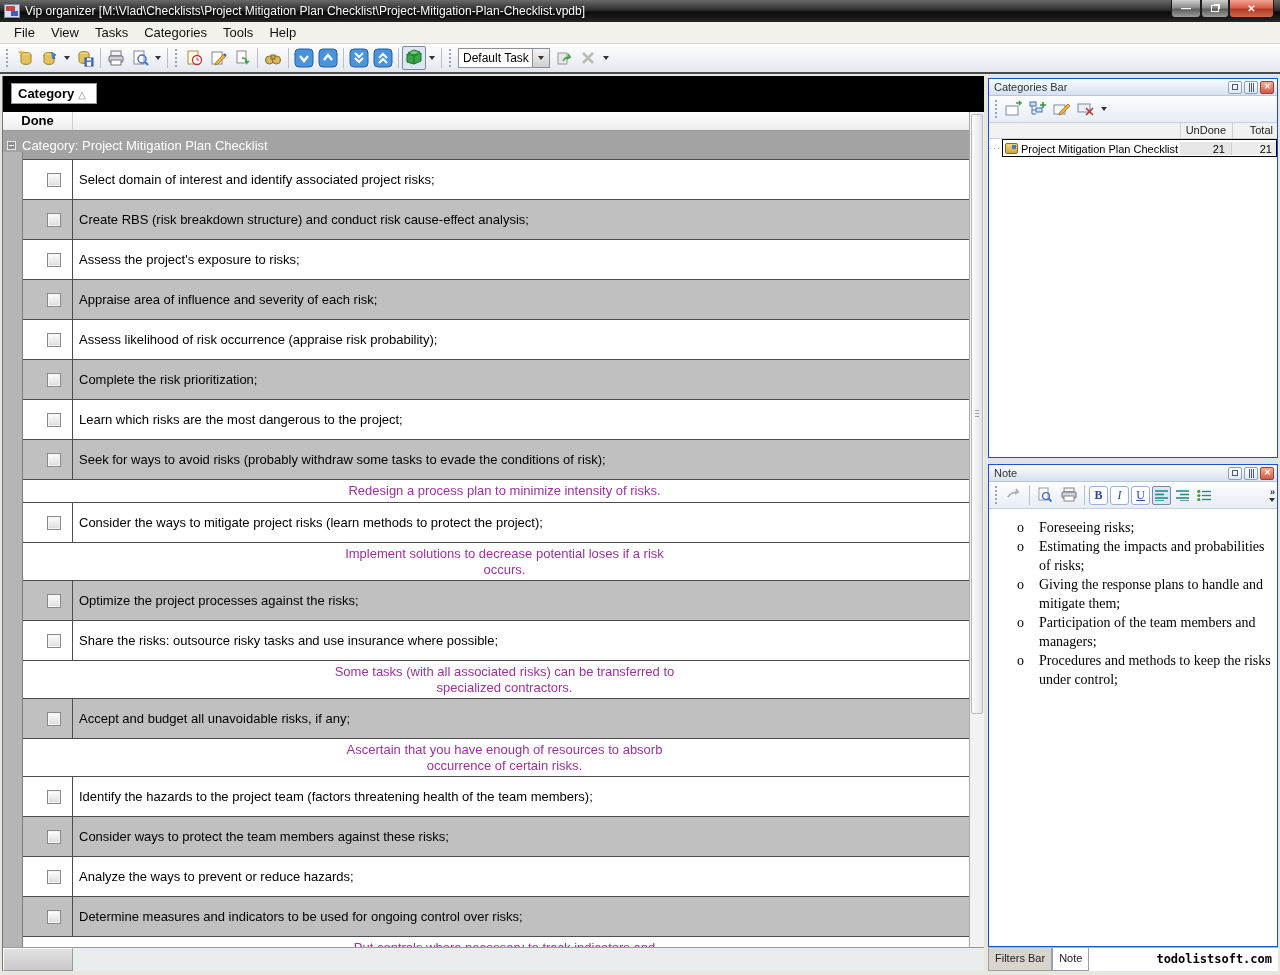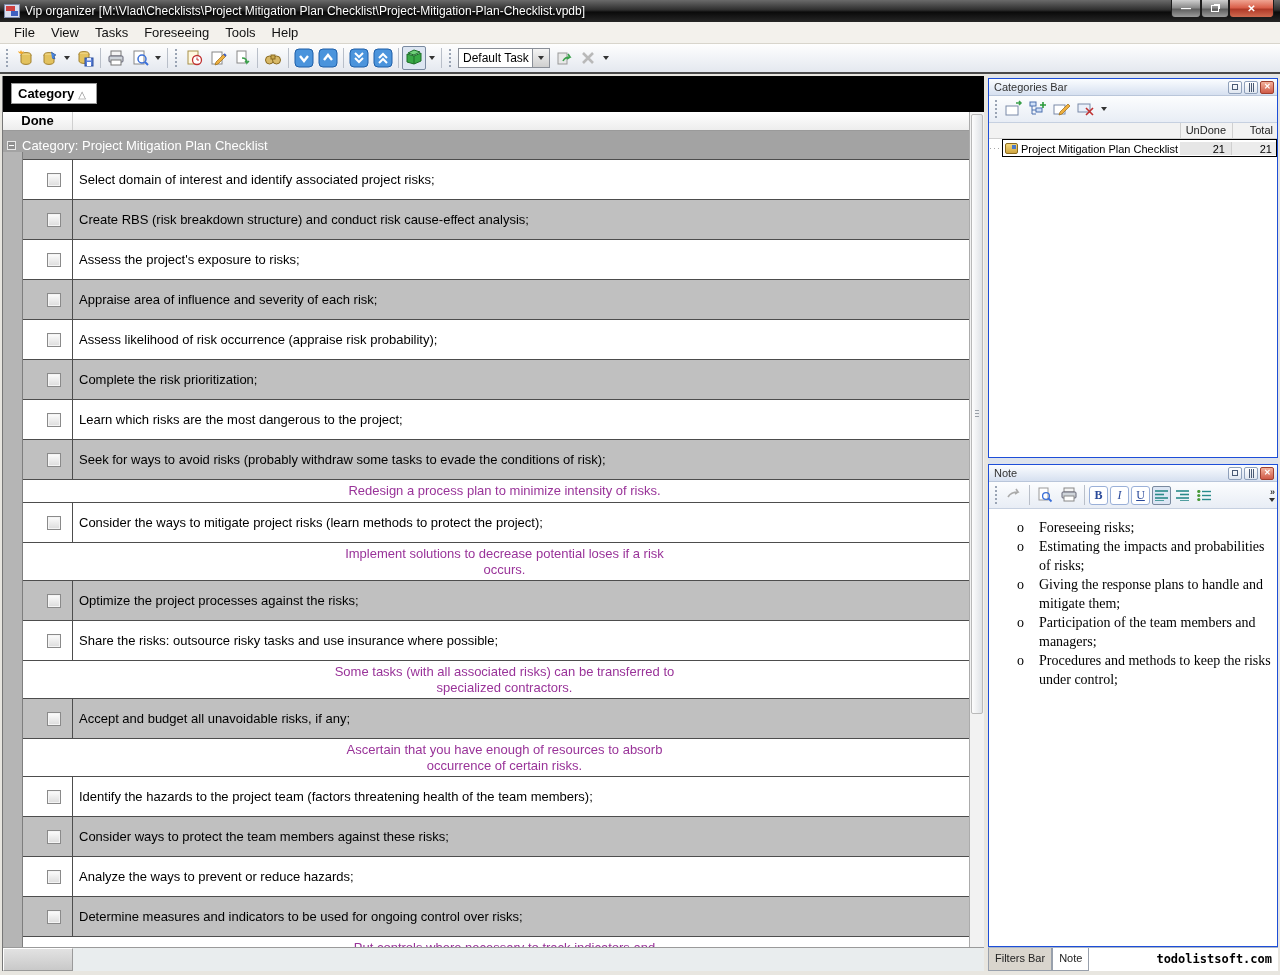--- a/index.html
+++ b/index.html
@@ -146,21 +146,21 @@
           <span class="glyph-restore"></span>
         </div>
       <div class="win-btn close">✕</div>
     </div>
   </div>
 
   <div class="menubar" id="menubar">
       <span class="menu-item">File</span>
       <span class="menu-item">View</span>
       <span class="menu-item">Tasks</span>
-      <span class="menu-item">Foreseeing</span>
+      <span class="menu-item">Categories</span>
       <span class="menu-item">Tools</span>
       <span class="menu-item">Help</span>
     </div>
 
   <div class="toolbar">
     <div class="grip"></div>
     <div class="tbtn">
       <svg width="18" height="18">
           <ellipse cx="10" cy="6" rx="5" ry="2.4" fill="#eed27c" stroke="#a2812e"></ellipse>
           <path d="M5 6v7c0 1.3 2.2 2.4 5 2.4s5-1.1 5-2.4V6" fill="#e3c25e" stroke="#a2812e"></path>

